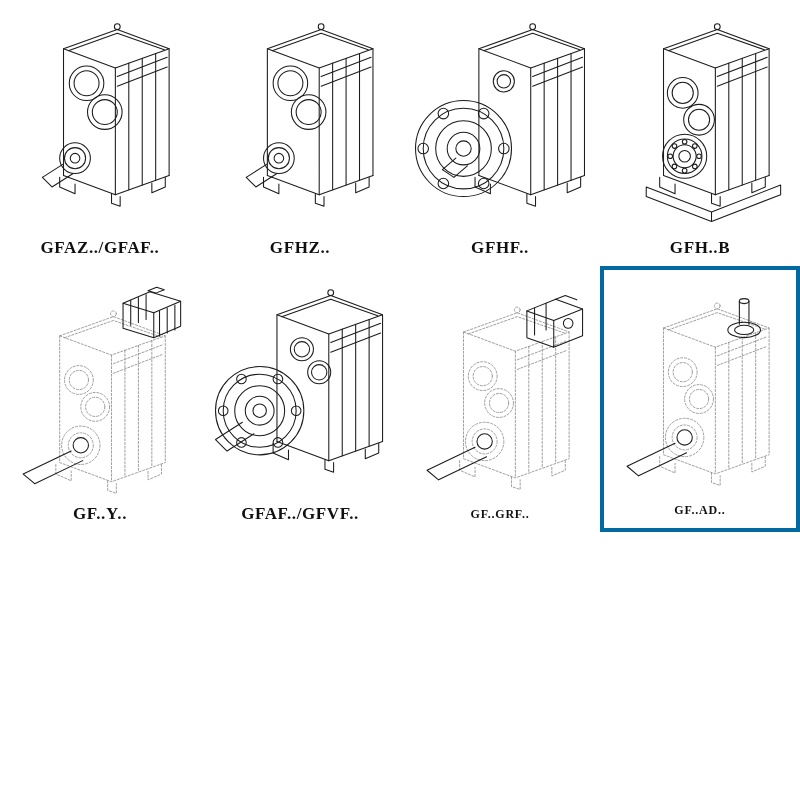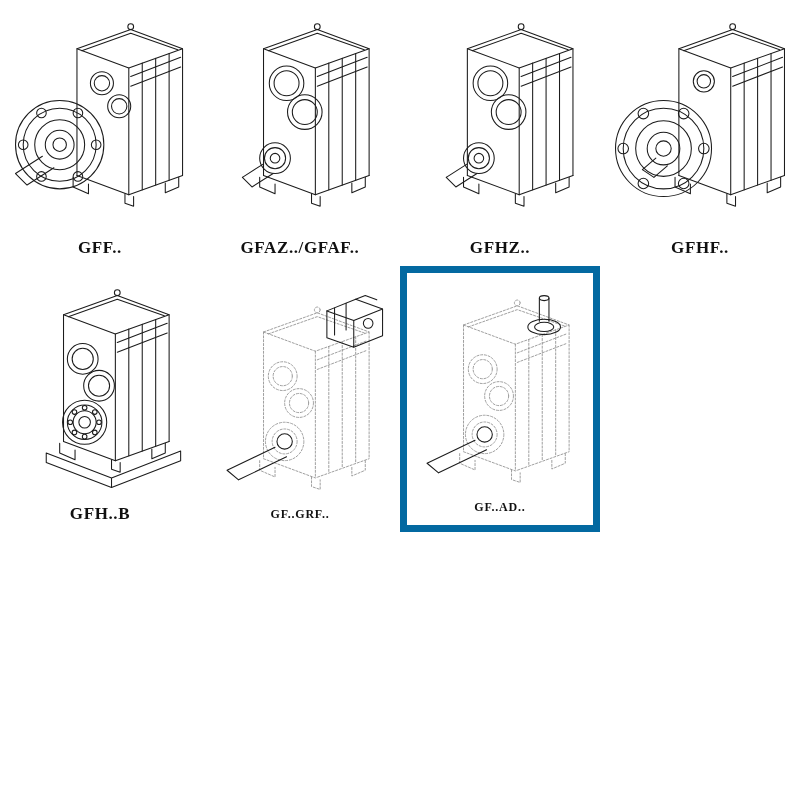--- a/index.html
+++ b/index.html
@@ -20,21 +20,21 @@
     stroke:#1c1c1c; fill:none; stroke-width:1.1;
     stroke-linecap:round; stroke-linejoin:round;
     margin-bottom:1px;
   }
   .dash { stroke:#909090; stroke-width:0.9; stroke-dasharray:2.2 1.8; }
   .label {
     font-weight:700; font-size:17px; letter-spacing:0.6px; color:#101010;
     height:26px; display:flex; align-items:center; white-space:nowrap;
   }
   .cell.large .label { font-size:12px; letter-spacing:0.8px; }
-  .cell.boxed { border:7px solid #0369a1; }
+  .cell.boxed { border:4px solid #0369a1; }
 </style>
 </head>
 <body>
 
 <svg width="0" height="0" style="position:absolute" aria-hidden="true">
   <defs>
 
     <g id="g-body">
       <path d="M62 32 L118 12 L172 32 L116 52 Z"></path>
       <path d="M67 34 L118 16 L167 33"></path>
@@ -194,58 +194,64 @@
       <ellipse cx="146" cy="52" rx="17" ry="8"></ellipse>
       <ellipse cx="146" cy="52" rx="10" ry="4.8"></ellipse>
       <path d="M141 46 V22 M151 46 V22"></path>
       <ellipse cx="146" cy="22" rx="5" ry="2.6"></ellipse>
     </g>
   </defs>
 </svg>
 
 <div class="page">
 
+
+  <figure class="cell">
+    <svg class="drawing" viewBox="0 0 200 225">
+        <use href="#g-hollow-top"></use>
+      </svg>
+    <figcaption class="label">GFAZ../GFAF..</figcaption>
+  </figure>
+
+  <figure class="cell">
+    <svg class="drawing" viewBox="0 0 200 225">
+        <use href="#g-hollow-top" transform="translate(4,0)"></use>
+      </svg>
+    <figcaption class="label">GFHZ..</figcaption>
+  </figure>
+
+  <figure class="cell">
+    <svg class="drawing" viewBox="0 0 200 225">
+        <use href="#g-flange-front"></use>
+      </svg>
+    <figcaption class="label">GFHF..</figcaption>
+  </figure>
+
+
+  <figure class="cell">
+    <svg class="drawing" viewBox="0 0 200 225">
+        <use href="#g-hollow-b"></use>
+      </svg>
+    <figcaption class="label">GFH..B</figcaption>
+  </figure>
+
+
+  <figure class="cell">
+    <svg class="drawing" viewBox="0 0 200 225">
+        <use href="#g-y"></use>
+      </svg>
+    <figcaption class="label">GF..Y..</figcaption>
+  </figure>
+
   <figure class="cell">
     <svg class="drawing" viewBox="0 0 200 225">
         <use href="#g-flange-shaft"></use>
       </svg>
-    <figcaption class="label">GFF..</figcaption>
-  </figure>
-
-  <figure class="cell">
-    <svg class="drawing" viewBox="0 0 200 225">
-        <use href="#g-hollow-top"></use>
-      </svg>
-    <figcaption class="label">GFAZ../GFAF..</figcaption>
-  </figure>
-
-  <figure class="cell">
-    <svg class="drawing" viewBox="0 0 200 225">
-        <use href="#g-hollow-top" transform="translate(4,0)"></use>
-      </svg>
-    <figcaption class="label">GFHZ..</figcaption>
-  </figure>
-
-  <figure class="cell">
-    <svg class="drawing" viewBox="0 0 200 225">
-        <use href="#g-flange-front"></use>
-      </svg>
-    <figcaption class="label">GFHF..</figcaption>
-  </figure>
-
-
-  <figure class="cell">
-    <svg class="drawing" viewBox="0 0 200 225">
-        <use href="#g-hollow-b"></use>
-      </svg>
-    <figcaption class="label">GFH..B</figcaption>
-  </figure>
-
-
-
+    <figcaption class="label">GFAF../GFVF..</figcaption>
+  </figure>
 
 
   <figure class="cell large">
     <svg class="drawing" viewBox="0 0 200 225">
         <use href="#g-grf"></use>
       </svg>
     <figcaption class="label">GF..GRF..</figcaption>
   </figure>
 
   <figure class="cell large boxed">

